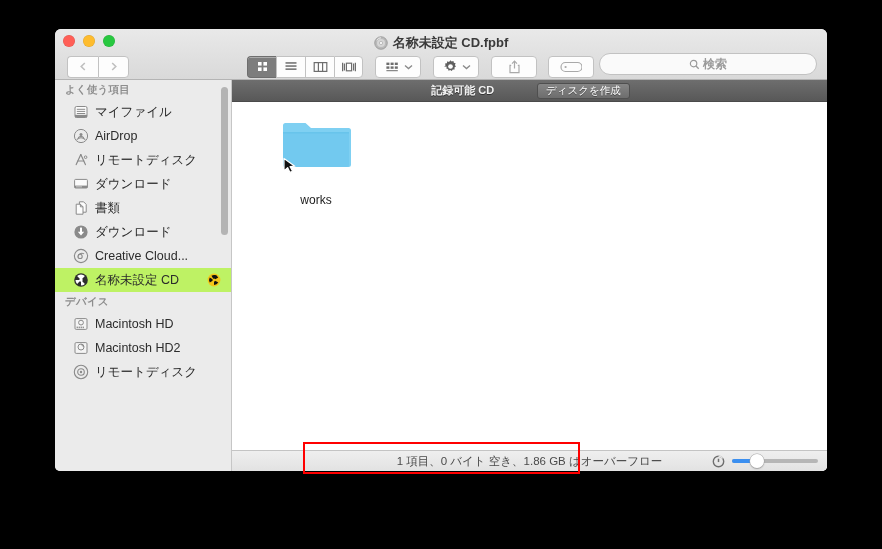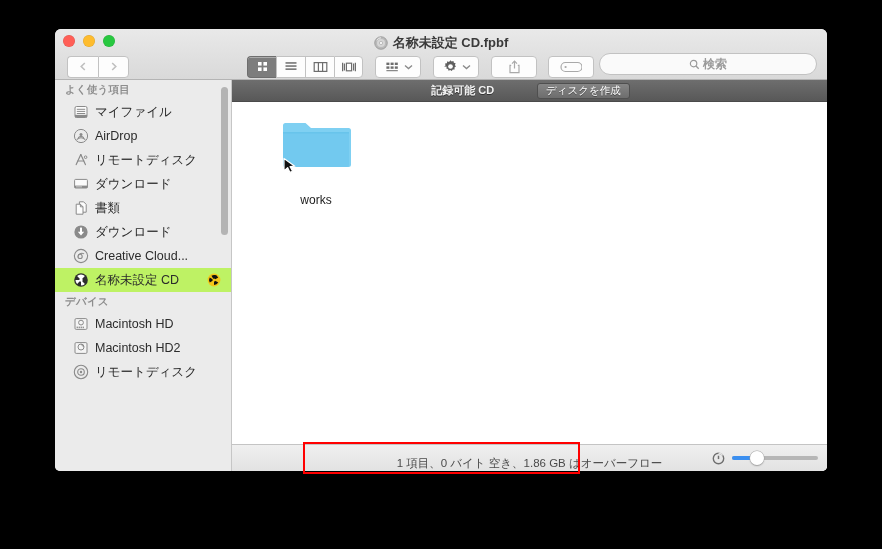--- a/index.html
+++ b/index.html
@@ -160,24 +160,24 @@
   }
   .folder-wrap { position: relative; width: 70px; height: 56px; }
   .alias-arrow { position: absolute; left: -2px; bottom: -5px; width: 22px; height: 22px; }
   .file-label {
     margin-top: 21px;
     font-size: 12px; color: #1c1c1c;
   }
 
   
   .statusbar {
-    height: 27px; flex: none;
+    height: 21px; flex: none;
     background: linear-gradient(to bottom, #efefef, #e2e2e2);
     border-top: 1px solid #c4c4c4;
-    display: flex; align-items: flex-end; justify-content: center;
+    display: flex; align-items: center; justify-content: center;
     position: relative;
   }
   .status-text { font-size: 11.5px; color: #4a4a4a; }
   .zoom-ctrl {
     position: absolute; right: 9px; top: 0; bottom: 0;
     display: flex; align-items: center; gap: 7px;
   }
   .zoom-ico { width: 13px; height: 13px; display: block; }
   .slider { position: relative; width: 86px; height: 14px; }
   .sl-track {

